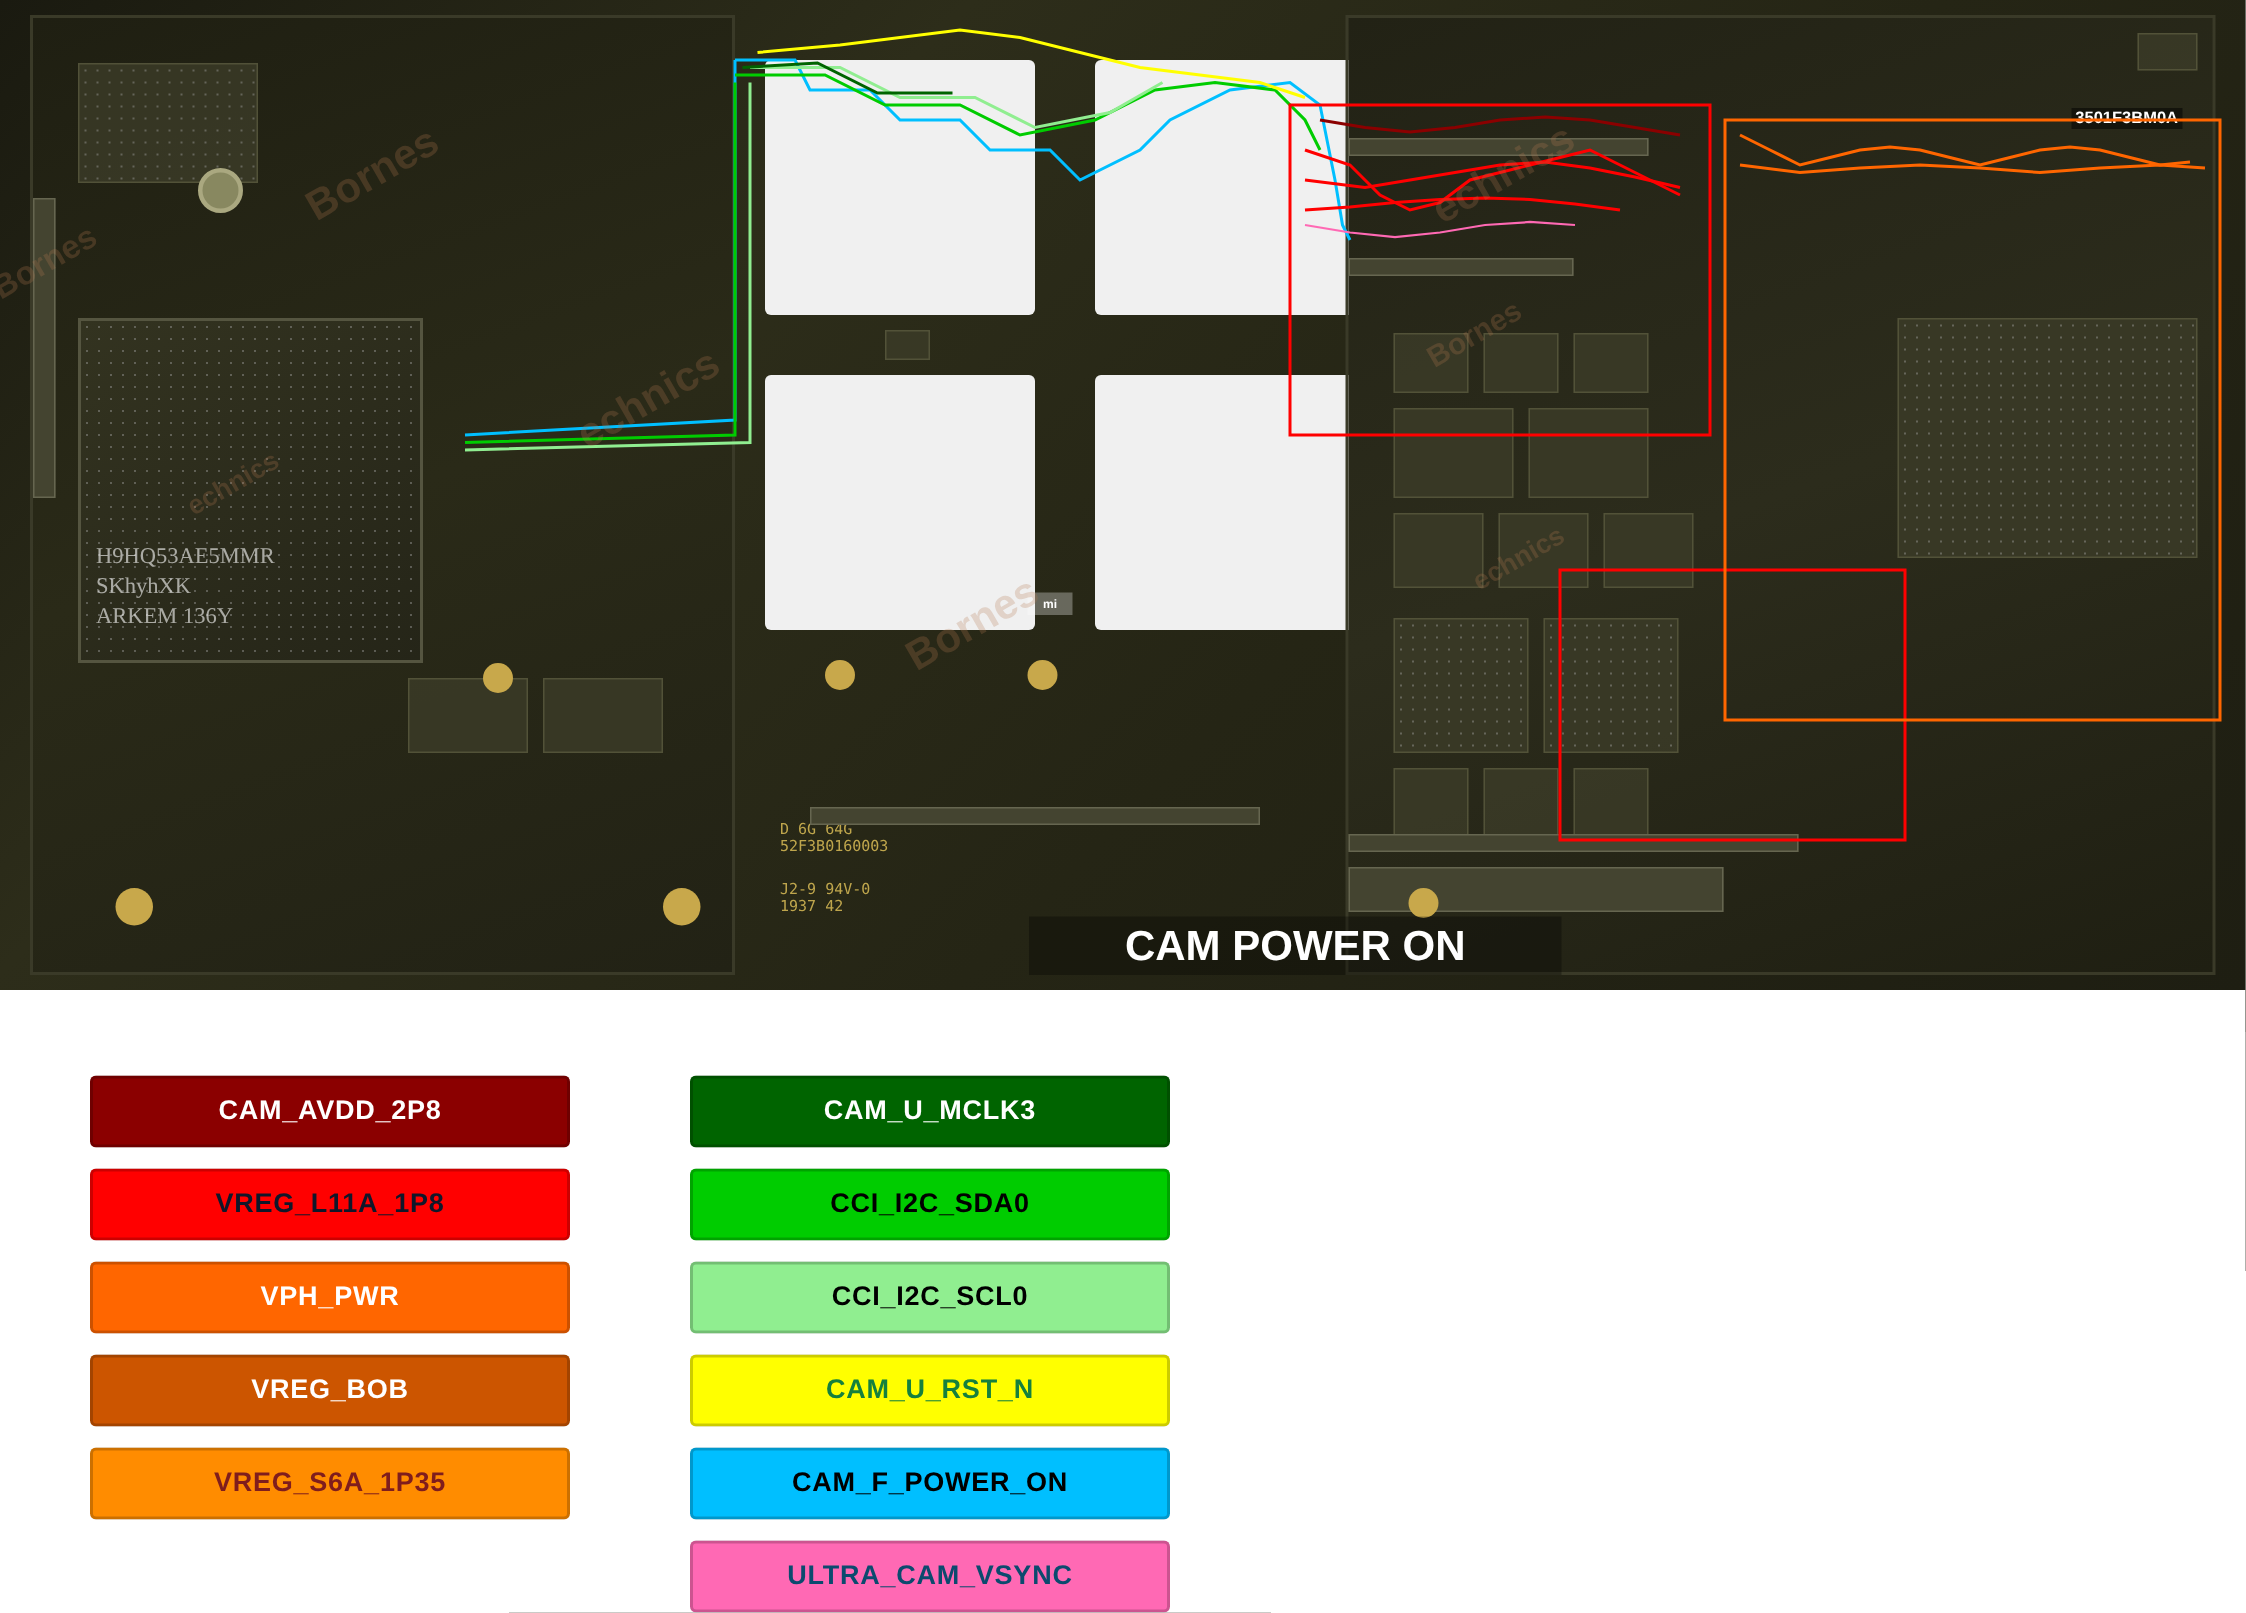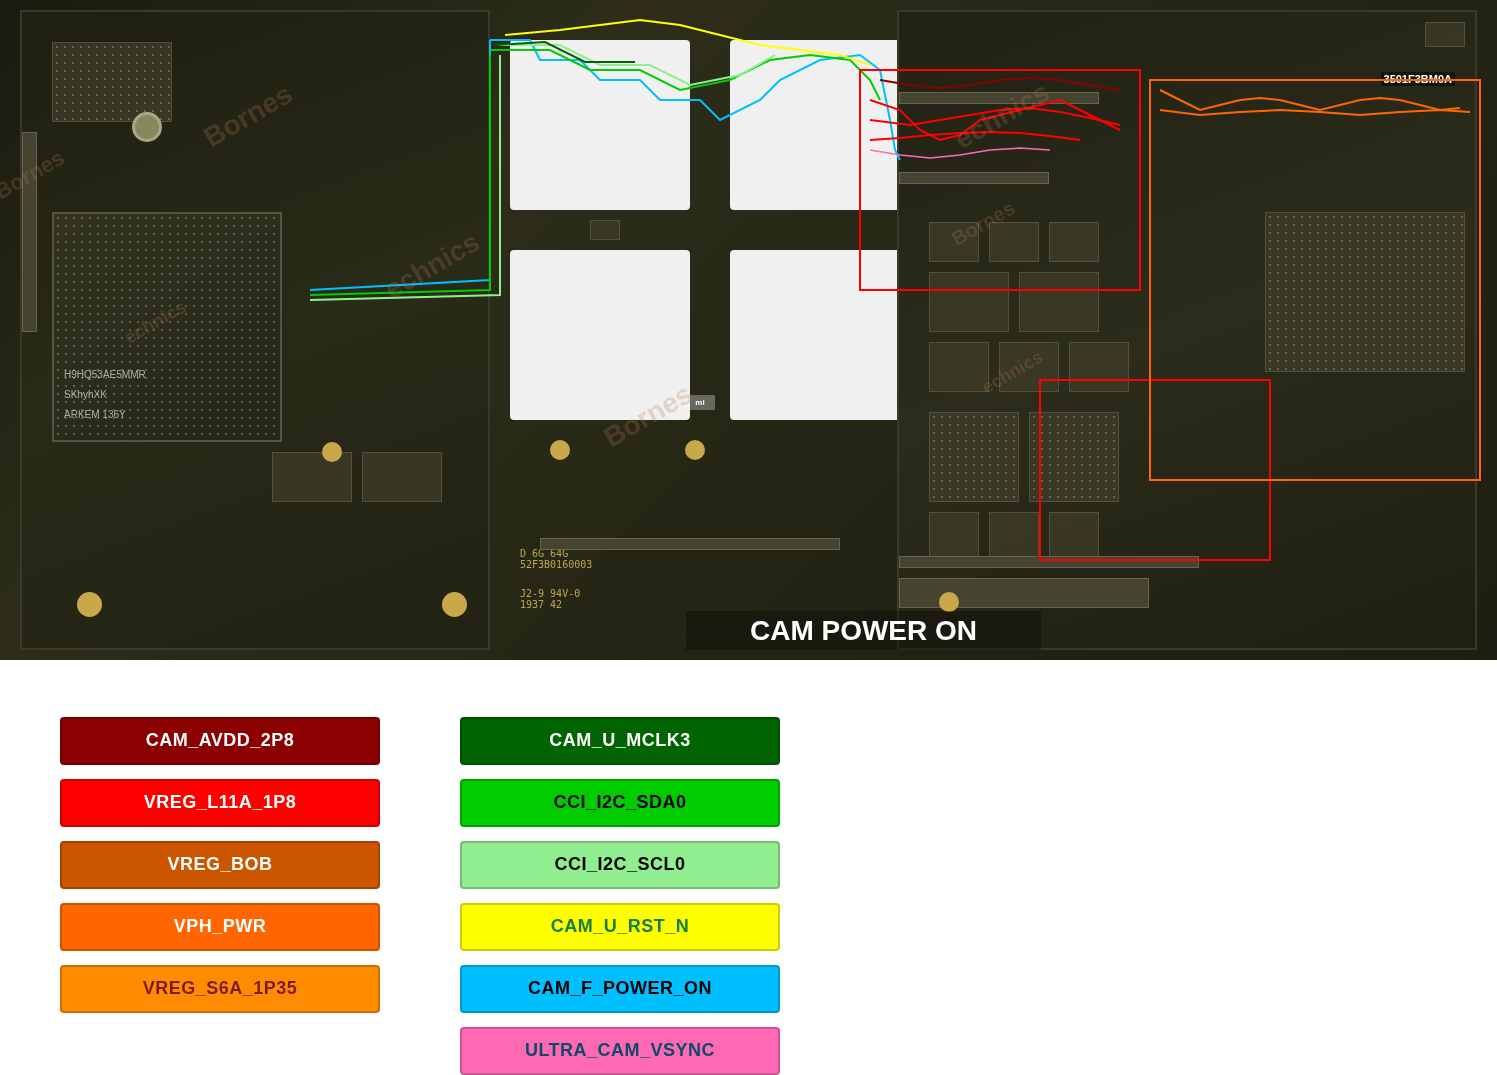--- a/index.html
+++ b/index.html
@@ -183,22 +183,22 @@
       font-weight: bold;
       transform: rotate(-30deg);
       pointer-events: none;
       white-space: nowrap;
     }
 
     
     .ic-label {
       position: absolute;
       color: rgba(255,255,255,0.6);
-      font-size: 10px;
-      font-family: Liberation Sans, sans-serif;
+      font-size: 15px;
+      font-family: Liberation Serif, serif;
     }
   </style>
 </head>
 <body>
 
 <div id="board-image-area">
   <div id="pcb-bg"></div>
 
   <div id="left-board">
 
@@ -335,27 +335,27 @@
 
 <div id="legend-area">
   <div id="legend-columns">
 
     <div id="legend-left">
 
     <div class="legend-item" style="background-color: rgb(139, 0, 0); border: 2px solid rgba(0, 0, 0, 0.2);">
           <span class="legend-label" style="color: rgb(255, 255, 255);">CAM_AVDD_2P8</span>
         </div>
         <div class="legend-item" style="background-color: rgb(255, 0, 0); border: 2px solid rgba(0, 0, 0, 0.2);">
-          <span class="legend-label" style="color: #ffffff;">VREG_L11A_1P8</span>
+          <span class="legend-label" style="color: #0f172a;">VREG_L11A_1P8</span>
+        </div>
+        <div class="legend-item" style="background-color: rgb(255, 102, 0); border: 2px solid rgba(0, 0, 0, 0.2);">
+          <span class="legend-label" style="color: rgb(255, 255, 255);">VPH_PWR</span>
         </div>
         <div class="legend-item" style="background-color: rgb(204, 85, 0); border: 2px solid rgba(0, 0, 0, 0.2);">
           <span class="legend-label" style="color: rgb(255, 255, 255);">VREG_BOB</span>
-        </div>
-        <div class="legend-item" style="background-color: rgb(255, 102, 0); border: 2px solid rgba(0, 0, 0, 0.2);">
-          <span class="legend-label" style="color: rgb(255, 255, 255);">VPH_PWR</span>
         </div>
         <div class="legend-item" style="background-color: rgb(255, 140, 0); border: 2px solid rgba(0, 0, 0, 0.2);">
           <span class="legend-label" style="color: #7f1d1d;">VREG_S6A_1P35</span>
         </div>
       </div>
 
     <div id="legend-right">
 
     <div class="legend-item" style="background-color: rgb(0, 100, 0); border: 2px solid rgba(0, 0, 0, 0.2);">
           <span class="legend-label" style="color: rgb(255, 255, 255);">CAM_U_MCLK3</span>

